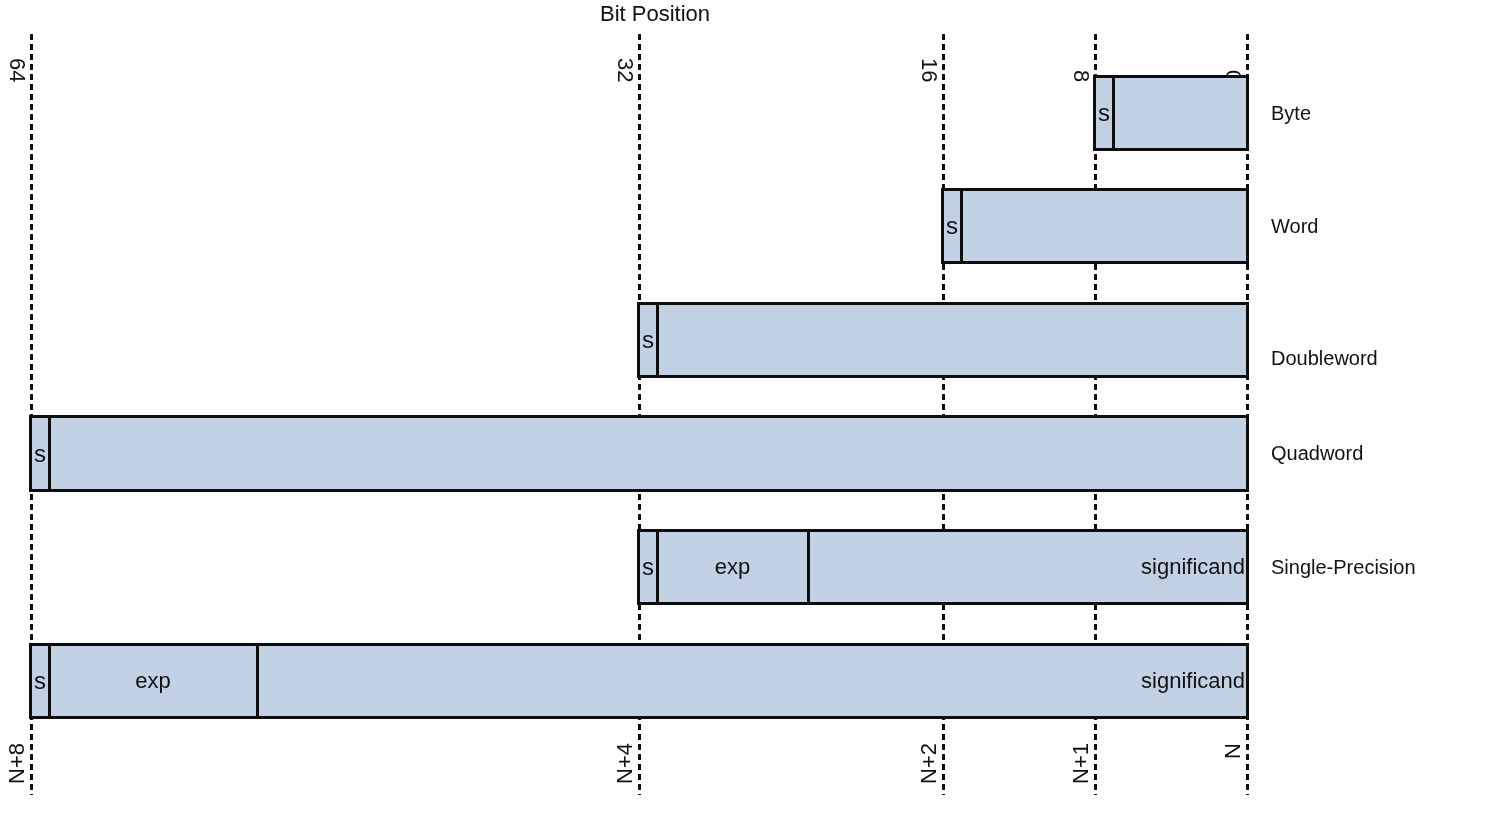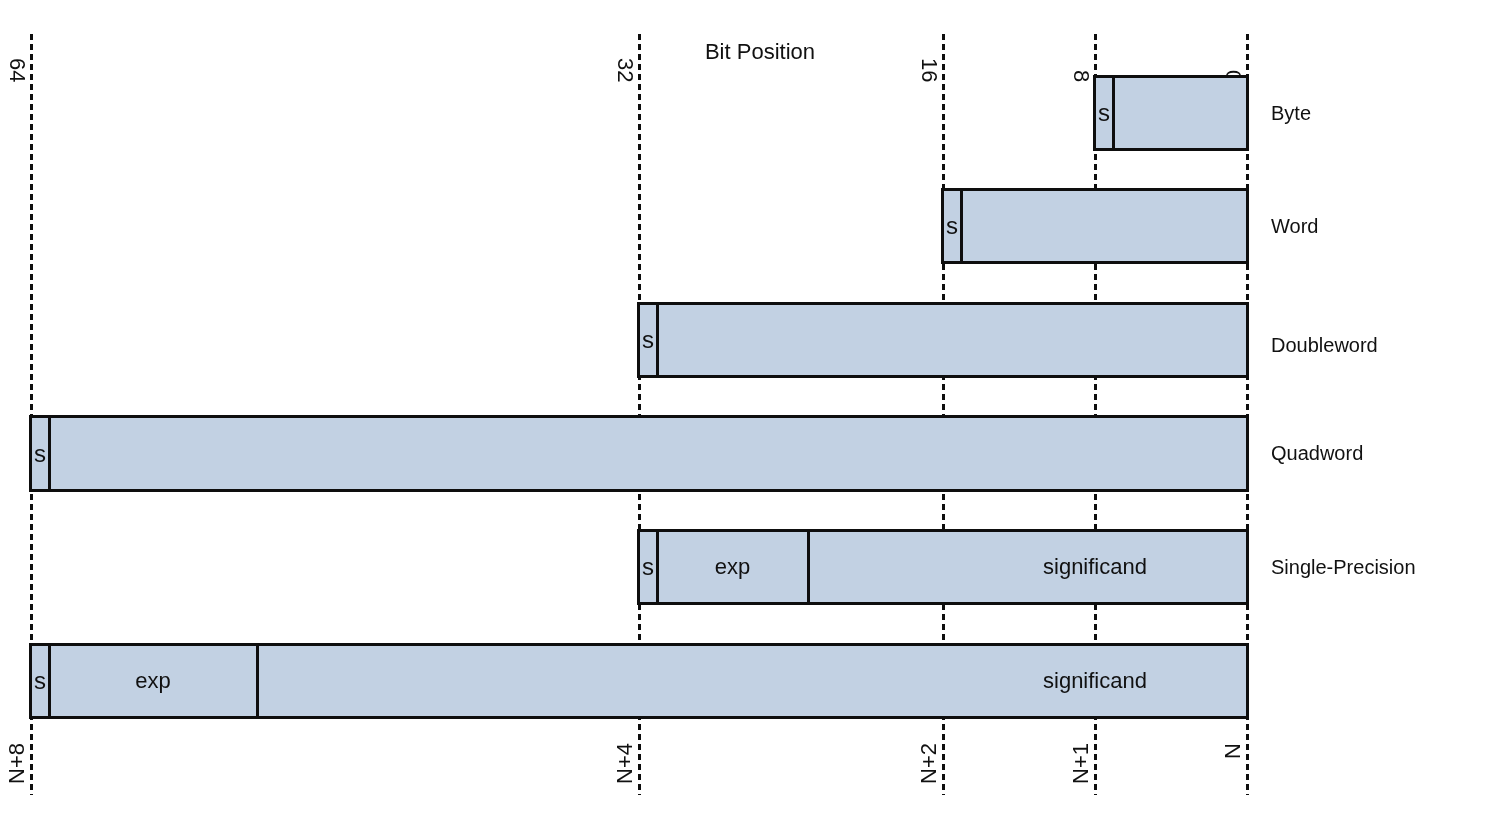--- a/index.html
+++ b/index.html
@@ -17,27 +17,27 @@
   .bar{position:absolute;box-sizing:border-box;border:3px solid #0e0e0e;}
   .field{
     position:absolute;top:0;height:100%;box-sizing:border-box;
     display:flex;align-items:center;justify-content:center;
   }
   .field.divider{border-right:3px solid #0e0e0e;}
   .cell-label{font-size:22px;}
   .sign-label{font-size:24px;}
   .float-label{
     position:absolute;top:0;height:100%;
-    display:flex;align-items:center;justify-content:center;
+    display:flex;align-items:center;justify-content:flex-end;
   }
   .row-label{
     position:absolute;display:flex;align-items:center;
     font-size:20px;white-space:nowrap;
   }
-  .axis-title{position:absolute;font-size:22px;text-align:right;width:320px;margin-top:38px;}
+  .axis-title{position:absolute;font-size:22px;text-align:center;width:320px;}
   .axis-title.top{left:495px;top:1px;}
   .axis-title.bottom{left:485px;top:804px;}
 </style>
 </head>
 <body>
 
 <div class="canvas" id="canvas">
   <div class="axis-title top">Bit Position</div>
 <div class="vline" style="left: 30px; top: 34px; height: 761px; background-image: repeating-linear-gradient(rgb(14, 14, 14) 0px, rgb(14, 14, 14) 6px, transparent 6px, transparent 10px);"></div>
     <div class="vline" style="left: 638px; top: 34px; height: 761px; background-image: repeating-linear-gradient(rgb(14, 14, 14) 0px, rgb(14, 14, 14) 6px, transparent 6px, transparent 10px);"></div>
@@ -87,21 +87,21 @@
       </div>
       <div class="field" style="left: 18px; width: 285px; border-color: rgb(14, 14, 14);"></div>
     </div>
     <div class="row-label" style="left: 1271px; top: 188px; height: 76px;">Word</div>
     <div class="bar" style="left: 637px; top: 302px; width: 612px; height: 76px; background: rgb(194, 209, 227); border-color: rgb(14, 14, 14);">
       <div class="field divider" style="left: 0px; width: 19px; border-color: rgb(14, 14, 14);">
         <span class="cell-label sign-label">s</span>
       </div>
       <div class="field" style="left: 18px; width: 589px; border-color: rgb(14, 14, 14);"></div>
     </div>
-    <div class="row-label" style="left: 1271px; top: 307px; height: 76px;">Doubleword</div>
+    <div class="row-label" style="left: 1271px; top: 320px; height: 76px;">Doubleword</div>
     <div class="bar" style="left: 29px; top: 415px; width: 1220px; height: 77px; background: rgb(194, 209, 227); border-color: rgb(14, 14, 14);">
       <div class="field divider" style="left: 0px; width: 19px; border-color: rgb(14, 14, 14);">
         <span class="cell-label sign-label">s</span>
       </div>
       <div class="field" style="left: 18px; width: 1197px; border-color: rgb(14, 14, 14);"></div>
     </div>
     <div class="row-label" style="left: 1271px; top: 415px; height: 77px;">Quadword</div>
     <div class="bar" style="left: 637px; top: 529px; width: 612px; height: 76px; background: rgb(194, 209, 227); border-color: rgb(14, 14, 14);">
       <div class="field divider" style="left: 0px; width: 19px; border-color: rgb(14, 14, 14);">
         <span class="cell-label sign-label">s</span>

